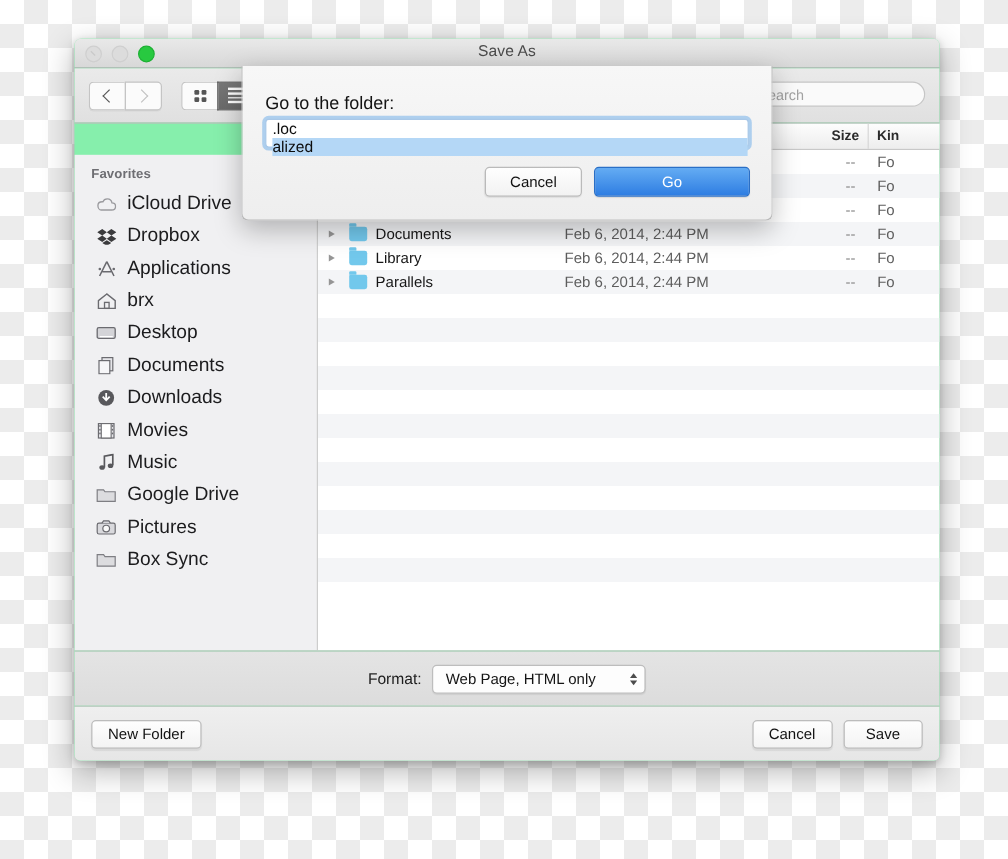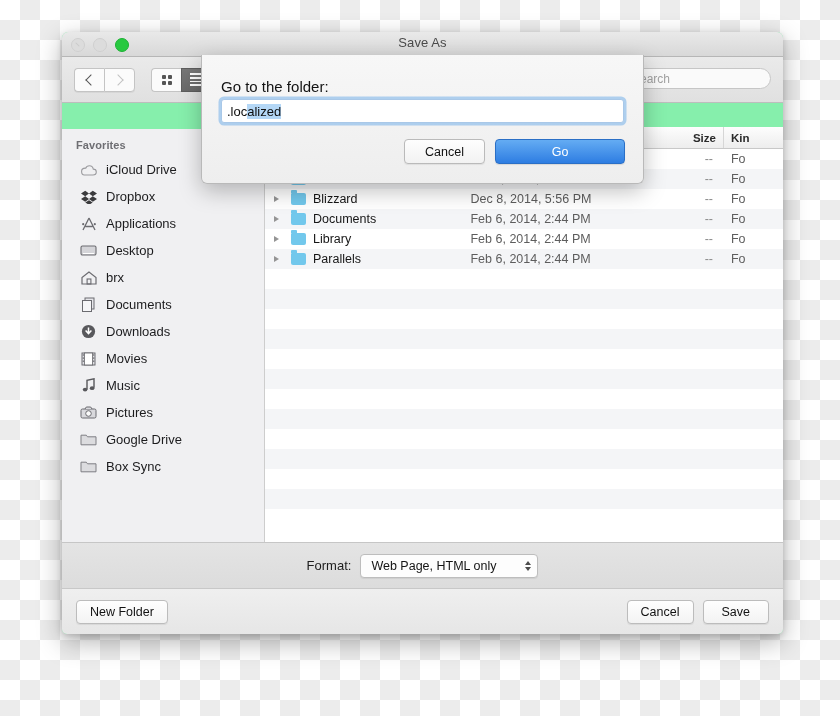--- a/index.html
+++ b/index.html
@@ -93,28 +93,28 @@
   #sidebar{
     width:202px;flex:0 0 202px;background:#f0f0f2;
     border-right:1px solid #cdcdcd;padding-top:10px;overflow:hidden;margin-top:26px;
   }
   .side-head{
     font-size:11px;color:#6e6e73;font-weight:bold;
     padding:0 0 5px 14px;letter-spacing:.1px;
   }
   .side-item{
     height:27px;display:flex;align-items:center;padding-left:18px;
-    font-size:13px;color:#1c1c1e;
+    font-size:16px;color:#1c1c1e;
   }
   .side-item .lbl{margin-left:9px;}
   .sideicon{width:17px;height:17px;flex:0 0 17px;display:flex;align-items:center;justify-content:center;}
   .sideicon svg{display:block;}
 
   
-  #filelist{flex:1;background:#fff;display:flex;flex-direction:column;min-width:0;margin-top:24px;}
+  #filelist{flex:1;background:#fff;display:flex;flex-direction:column;min-width:0;}
   #colhead{
     height:21px;flex:0 0 21px;display:flex;
     background:linear-gradient(to bottom,#fdfdfd,#ededed);
     border-bottom:1px solid #c8c8c8;font-size:11.5px;color:#2b2b2b;
   }
   .col{
     display:flex;align-items:center;padding:0 7px;
     border-right:1px solid #d6d6d6;box-sizing:border-box;position:relative;
     font-weight:bold;
   }
@@ -191,22 +191,22 @@
     box-shadow:0 7px 22px rgba(0,0,0,.26);
     padding:0;z-index:20;
   }
   #sheet-label{
     position:absolute;left:19px;top:23px;font-size:15px;color:#131313;
   }
   #goto-input{
     position:absolute;left:19px;top:44px;width:403px;height:24px;
     background:#fff;border:1px solid #a9c8e8;border-radius:3px;
     box-shadow:0 0 0 2.5px rgba(116,176,234,.55);
-    display:flex;align-items:center;padding-left:5px;box-sizing:border-box;
-    font-size:13px;color:#0d0d0d;
+    display:flex;padding-left:5px;box-sizing:border-box;
+    font-size:13px;color:#0d0d0d;flex-direction:column;
   }
   .sel{background:#b4d7f6;}
   #sheet-buttons{position:absolute;right:18px;top:84px;display:flex;gap:10px;}
   .sheet-btn{
     height:23px;border-radius:4px;font-size:12.5px;
     display:flex;align-items:center;justify-content:center;padding:0 20px;
   }
   #sheet-cancel{
     background:linear-gradient(to bottom,#fefefe,#f2f2f2);
     border:1px solid #bababa;color:#111;box-shadow:0 1px 1px rgba(0,0,0,.07);
@@ -299,36 +299,36 @@
               <path d="M8 1 2 13M8 1l6 12M4.4 9.5h7.2" stroke="#6b6b70" stroke-width="1.3" fill="none"></path>
               <circle cx="2.2" cy="7.2" r="1.1" fill="#6b6b70"></circle>
               <circle cx="13.8" cy="7.2" r="1.1" fill="#6b6b70"></circle>
             </svg>
         </span>
         <span class="lbl">Applications</span>
       </div>
 
       <div class="side-item">
         <span class="sideicon">
+          <svg width="16" height="14" viewBox="0 0 16 14">
+              <path d="M8 1 1 6.5V13h14V6.5L8 1z" fill="none" stroke="#6b6b70" stroke-width="1.2"></path>
+              <rect x="6.1" y="8" width="3.8" height="5" fill="none" stroke="#6b6b70" stroke-width="1.1"></rect>
+            </svg>
+        </span>
+        <span class="lbl">brx</span>
+      </div>
+
+      <div class="side-item">
+        <span class="sideicon">
           <svg width="17" height="13" viewBox="0 0 17 13">
               <rect x="1" y="2" width="15" height="9" rx="1.4" fill="#d4d4d8" stroke="#6b6b70" stroke-width="1.1"></rect>
               <path d="M3 9.5h11" stroke="#fff" stroke-width="1.2"></path>
             </svg>
         </span>
         <span class="lbl">Desktop</span>
-      </div>
-
-      <div class="side-item">
-        <span class="sideicon">
-          <svg width="16" height="14" viewBox="0 0 16 14">
-              <path d="M8 1 1 6.5V13h14V6.5L8 1z" fill="none" stroke="#6b6b70" stroke-width="1.2"></path>
-              <rect x="6.1" y="8" width="3.8" height="5" fill="none" stroke="#6b6b70" stroke-width="1.1"></rect>
-            </svg>
-        </span>
-        <span class="lbl">brx</span>
       </div>
 
       <div class="side-item">
         <span class="sideicon">
           <svg width="15" height="15" viewBox="0 0 15 15">
               <rect x="4" y="1" width="9" height="11" fill="#e6e6ea" stroke="#6b6b70" stroke-width="1"></rect>
               <rect x="1.5" y="3.5" width="9" height="11" fill="#f6f6f8" stroke="#6b6b70" stroke-width="1"></rect>
             </svg>
         </span>
         <span class="lbl">Documents</span>
@@ -369,35 +369,35 @@
               <ellipse cx="3.1" cy="11.6" rx="2.3" ry="1.9" fill="#58585c"></ellipse>
               <ellipse cx="10.1" cy="10.2" rx="2.3" ry="1.9" fill="#58585c"></ellipse>
             </svg>
         </span>
         <span class="lbl">Music</span>
       </div>
 
       <div class="side-item">
         <span class="sideicon">
           <svg width="17" height="13" viewBox="0 0 17 13">
+              <path d="M1 2.2h5.3l1.2 1.6H16v8H1z" fill="#dcdcdf" stroke="#7e7e83" stroke-width="1"></path>
+            </svg>
+        </span>
+        <span class="lbl">Google Drive</span>
+      </div>
+
+      <div class="side-item">
+        <span class="sideicon">
+          <svg width="17" height="13" viewBox="0 0 17 13">
               <rect x="1" y="3" width="15" height="9" rx="1.5" fill="#d9d9dd" stroke="#6b6b70" stroke-width="1"></rect>
               <path d="M5 3 6.3 1h4.4L12 3" fill="#d9d9dd" stroke="#6b6b70" stroke-width="1"></path>
               <circle cx="8.5" cy="7.5" r="2.8" fill="#fafafa" stroke="#6b6b70" stroke-width="1"></circle>
             </svg>
         </span>
         <span class="lbl">Pictures</span>
-      </div>
-
-      <div class="side-item">
-        <span class="sideicon">
-          <svg width="17" height="13" viewBox="0 0 17 13">
-              <path d="M1 2.2h5.3l1.2 1.6H16v8H1z" fill="#dcdcdf" stroke="#7e7e83" stroke-width="1"></path>
-            </svg>
-        </span>
-        <span class="lbl">Google Drive</span>
       </div>
 
       <div class="side-item">
         <span class="sideicon">
           <svg width="17" height="13" viewBox="0 0 17 13">
               <path d="M1 2.2h5.3l1.2 1.6H16v8H1z" fill="#dcdcdf" stroke="#7e7e83" stroke-width="1"></path>
             </svg>
         </span>
         <span class="lbl">Box Sync</span>
       </div>

